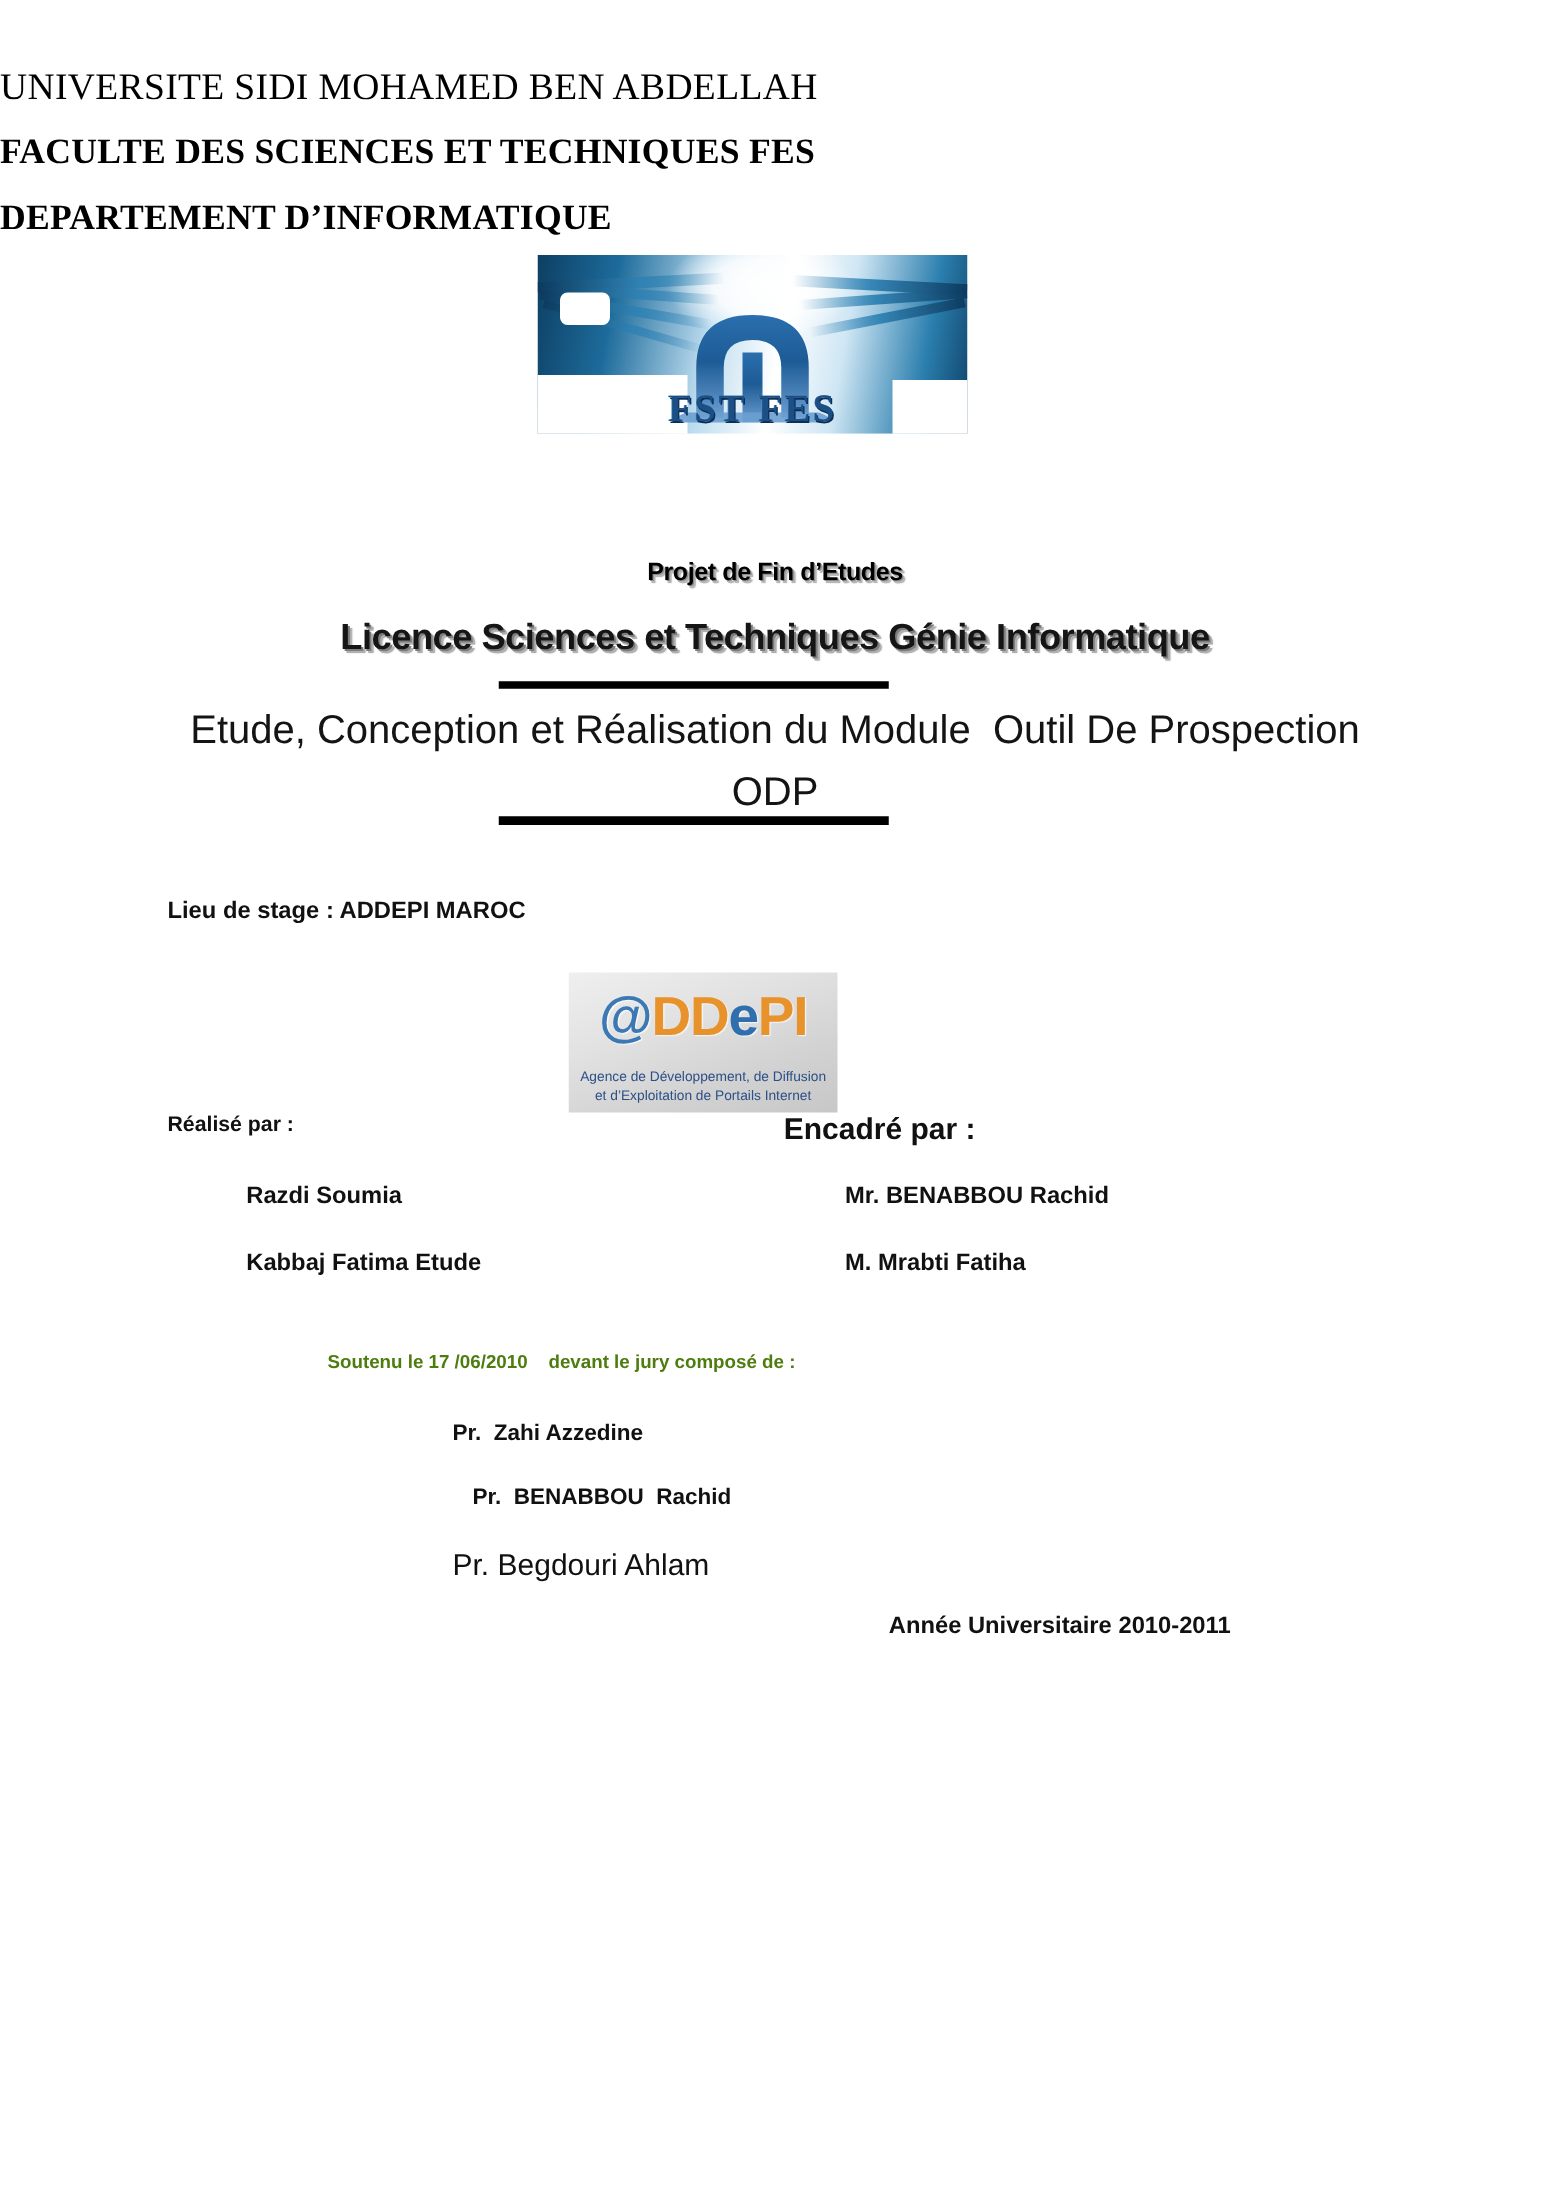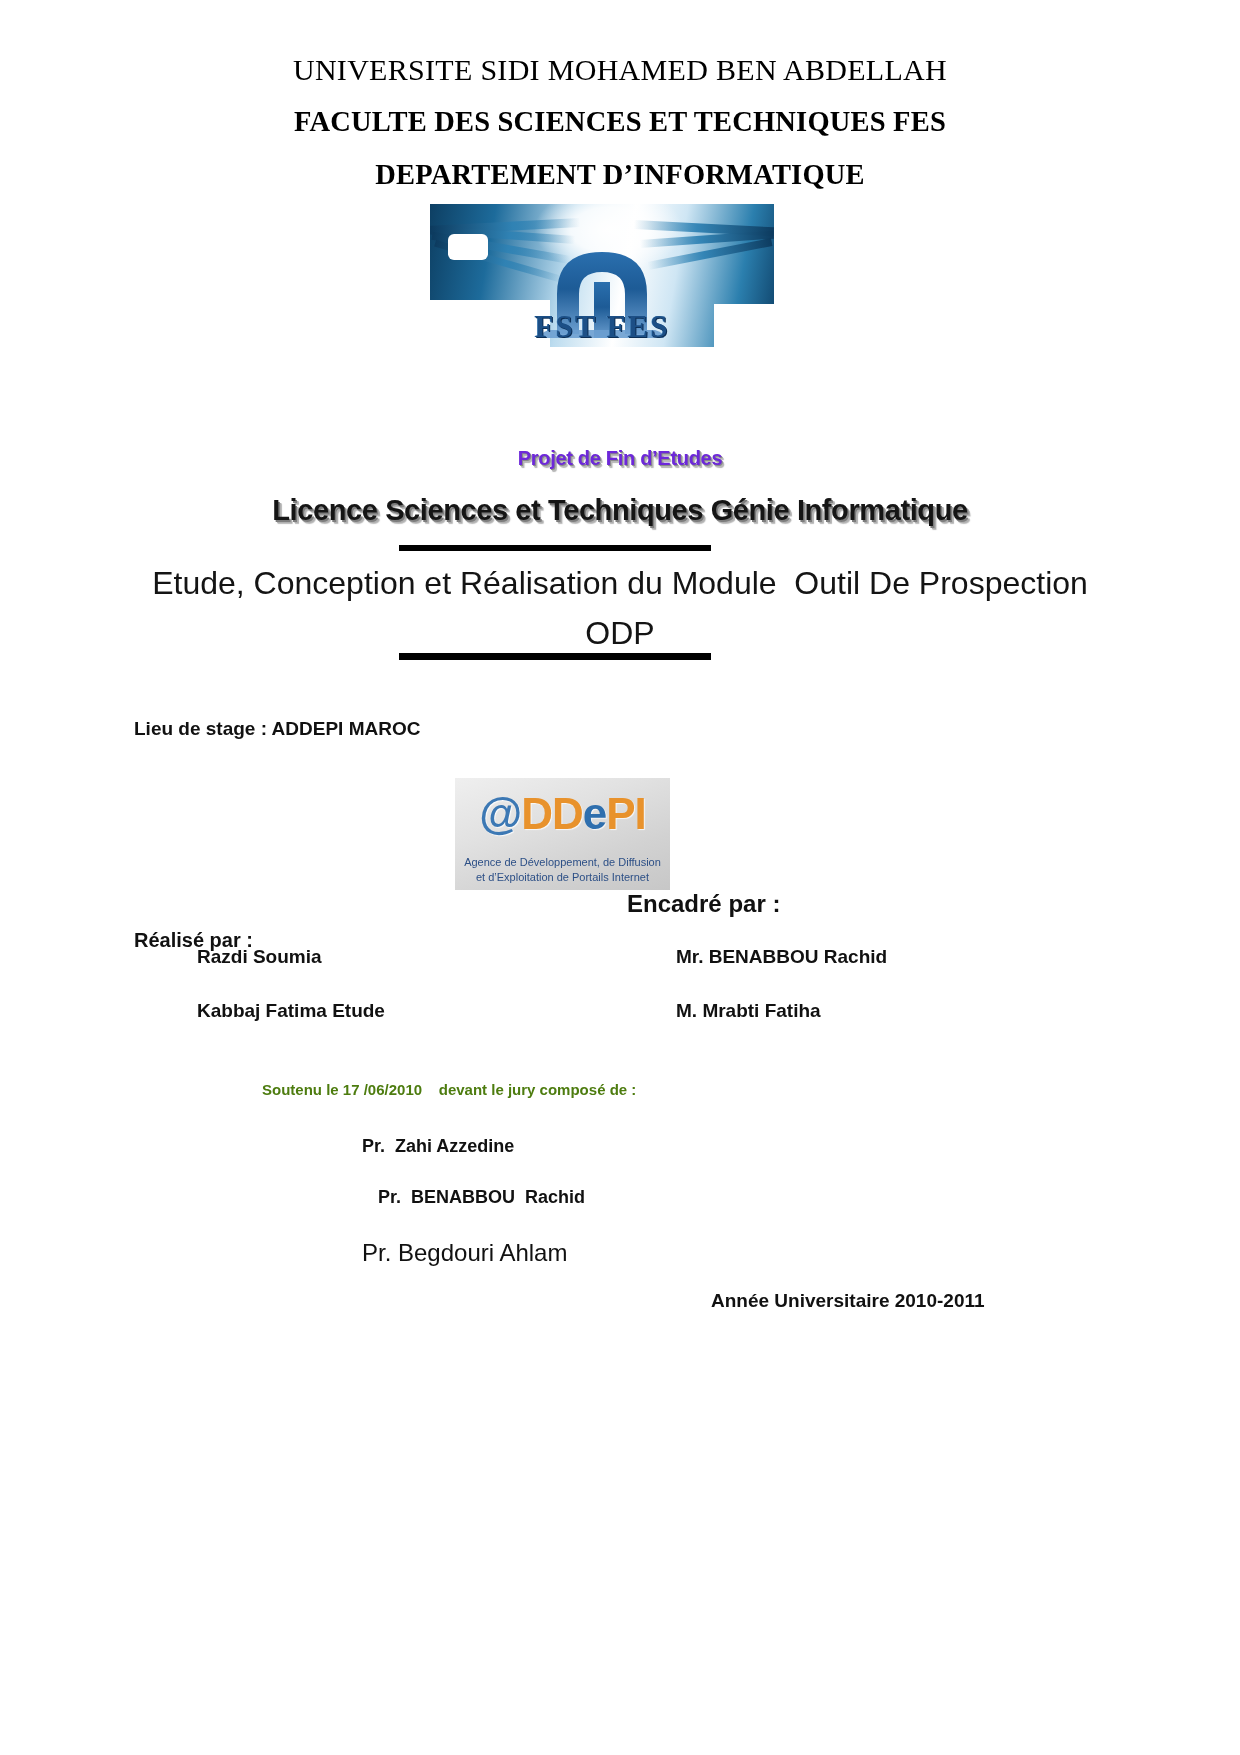--- a/index.html
+++ b/index.html
@@ -21,21 +21,21 @@
     inset: 0;
     background: #ffffff;
   }
 
   
   .header-block {
     position: absolute;
     left: 0;
     top: 55px;
     width: 1240px;
-    text-align: center;
+    text-align: left;
   }
   .univ-line {
     font-family: "Liberation Serif", "DejaVu Serif", serif;
     font-size: 30px;
     font-weight: 400;
     letter-spacing: 0.3px;
     line-height: 1.0;
     margin-bottom: 23px;
   }
   .fac-line {
@@ -111,21 +111,21 @@
   .pfe-line {
     position: absolute;
     left: 0;
     top: 447px;
     width: 1240px;
     text-align: center;
     font-family: "Liberation Sans", sans-serif;
     font-size: 20px;
     font-weight: 700;
     letter-spacing: -0.3px;
-    color: #6d28d9;
+    color: #000000;
     text-shadow:
       1px 1px 0 #8a8a8a,
       2px 2px 0 #b8b8b8,
       2.5px 2.5px 1px rgba(150,150,150,0.7);
   }
   .licence-line {
     position: absolute;
     left: 0;
     top: 494px;
     width: 1240px;
@@ -236,24 +236,23 @@
     line-height: 15px;
     color: #2c4f86;
     white-space: nowrap;
   }
 
   
   .col-head-left {
     position: absolute;
     left: 134px;
     top: 890px;
-    font-size: 20px;
-    font-weight: 700;
-    color: #111111;
-    margin-top: 39px;
+    font-size: 17px;
+    font-weight: 700;
+    color: #111111;
   }
   .col-head-right {
     position: absolute;
     left: 627px;
     top: 890px;
     font-size: 24px;
     font-weight: 700;
     color: #111111;
   }
   .name-left-1 {

